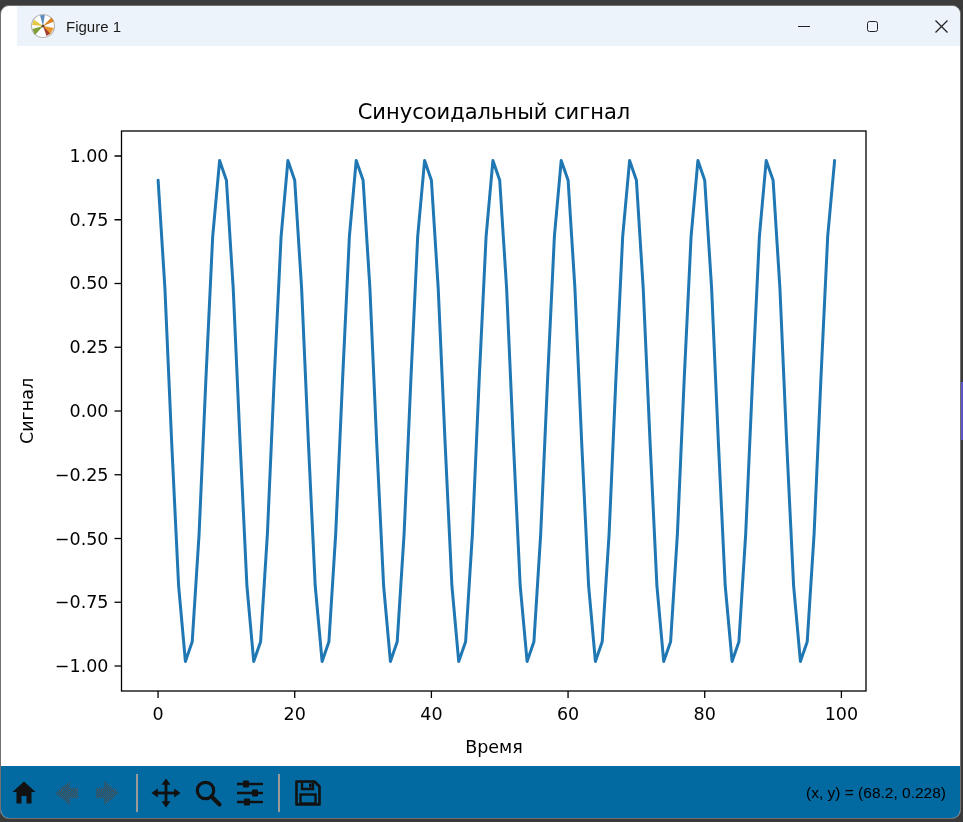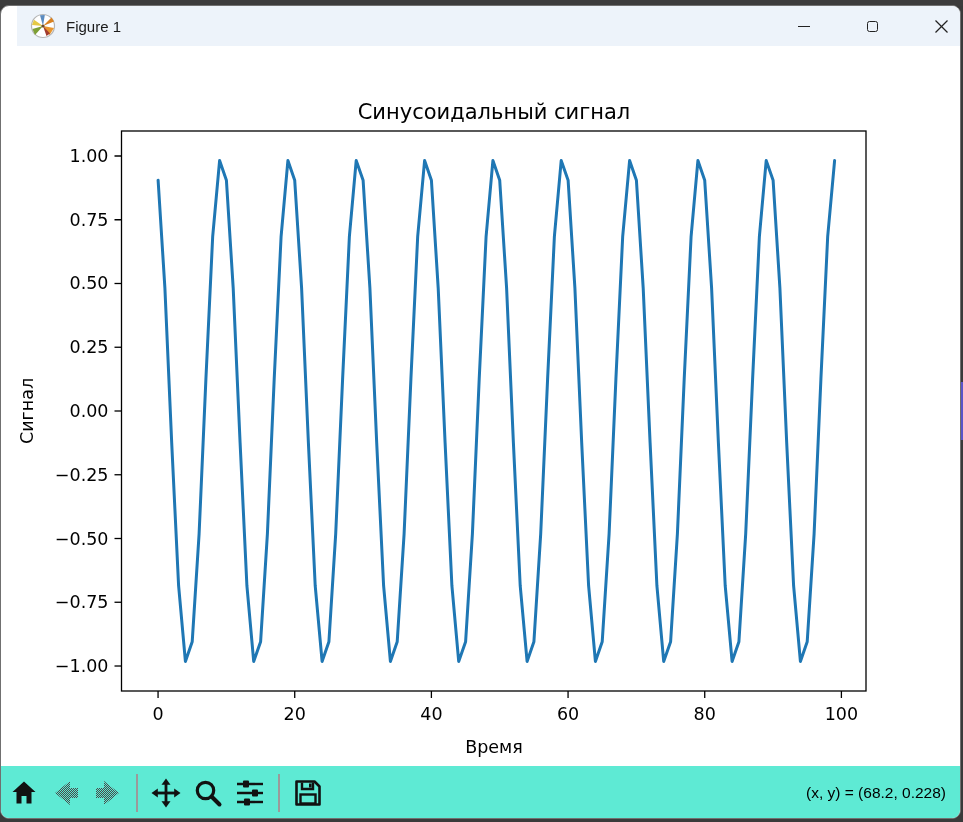--- a/index.html
+++ b/index.html
@@ -12,21 +12,21 @@
   .titlebar{position:absolute;left:16px;top:0;width:100%;height:40px;background:#edf3fa;
             display:flex;align-items:center;}
   .app-icon{width:26px;height:26px;margin-left:13px;flex:0 0 auto;}
   .title-text{margin-left:10px;font-size:15px;color:#1b1b1b;}
   .win-controls{margin-left:auto;display:flex;height:100%;}
   .win-btn{width:69px;height:100%;display:flex;align-items:center;justify-content:center;cursor:default;}
   .glyph-min{display:block;width:12px;height:0;border-top:1.4px solid #222;}
   .glyph-max{display:block;width:11px;height:11px;border:1.4px solid #222;border-radius:2.5px;box-sizing:border-box;}
   .canvas-area{position:absolute;left:0;top:40px;width:961px;height:720px;background:#ffffff;}
   .canvas-area svg{display:block;}
-  .toolbar{position:absolute;left:0;top:760px;width:961px;height:54px;background:#5eead4;
+  .toolbar{position:absolute;left:0;top:760px;width:961px;height:54px;background:#0369a1;
            display:flex;align-items:center;padding-left:2px;box-sizing:border-box;}
   .tool-btn{width:38px;height:44px;display:flex;align-items:center;justify-content:center;
             background:transparent;border:none;padding:0;margin:0 2px;}
   .tool-sep{width:2px;height:38px;background:#9a9a9a;margin:0 7px;}
   .status-text{position:absolute;right:16px;top:0;height:54px;display:flex;align-items:center;
                font-size:15.5px;color:#000;}
 </style>
 </head>
 <body>
 

